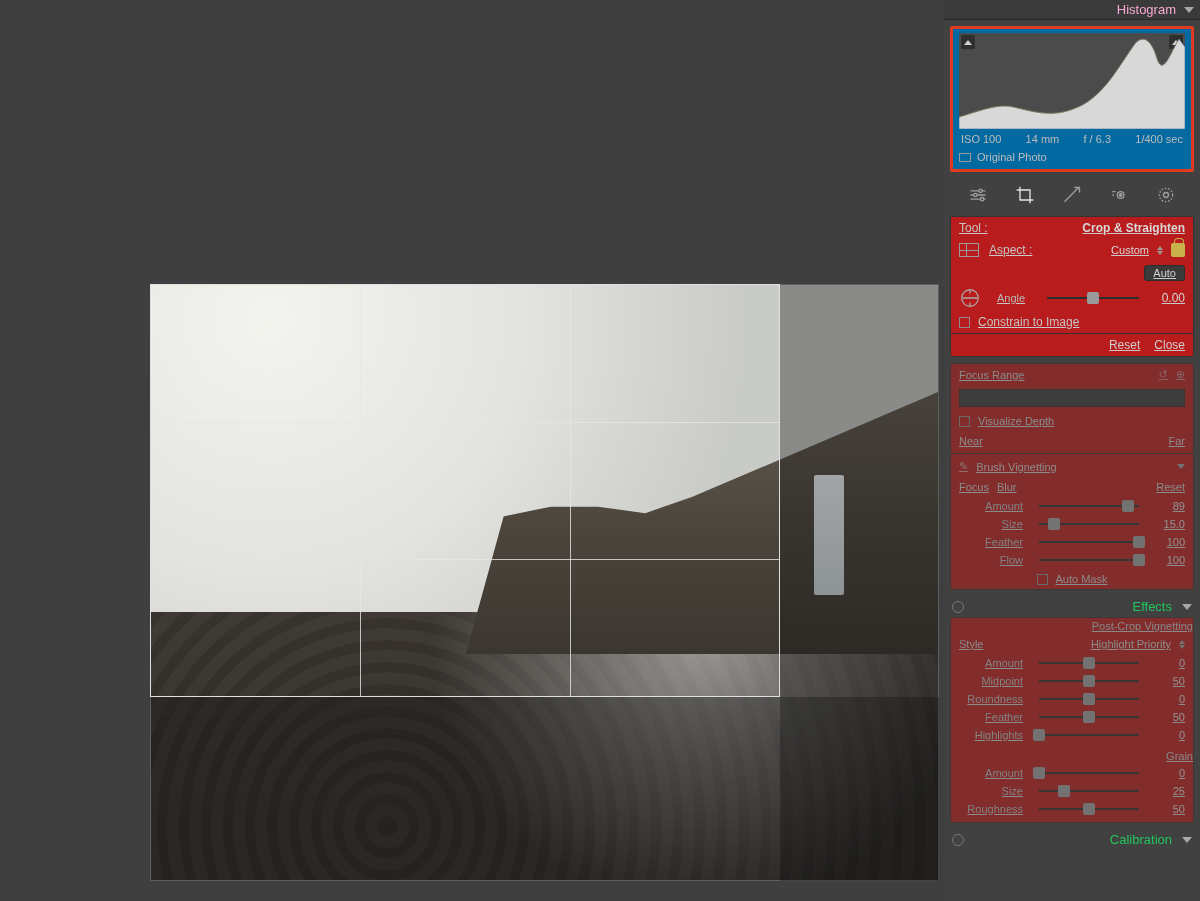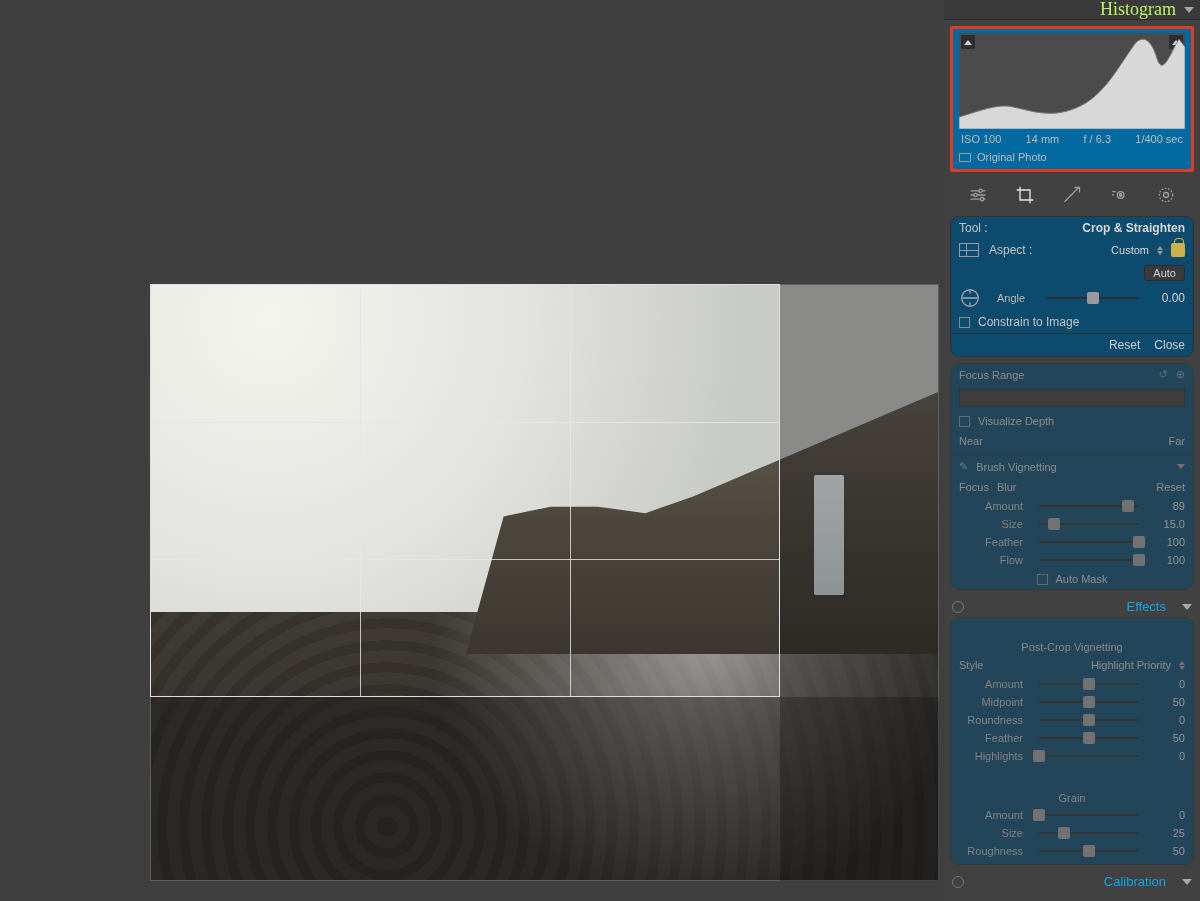--- a/index.html
+++ b/index.html
@@ -21,63 +21,63 @@
 .crop-box { position: absolute; left: 150px; top: 284px; width: 630px; height: 413px; border: 1px solid #e0e0e0; }
 .grid-v, .grid-h { position: absolute; background: rgba(230,230,230,.8); }
 .grid-v { top: 0; bottom: 0; width: 1px; }
 .grid-h { left: 0; right: 0; height: 1px; }
 .dim { position:absolute; background: rgba(20,20,20,.35); pointer-events:none; }
 .dim-right { top:284px; height:597px; }
 .dim-bottom { left:150px; }
 
 .right-panel { width: 256px; background: #414141; display: flex; flex-direction: column; }
 .panel-header { height: 20px; display:flex; align-items:center; justify-content:flex-end; padding: 0 6px; background:#3a3a3a; border-bottom:1px solid #2a2a2a; gap:8px; }
-.panel-header .title { color:#bef264; font-size:18px;font-family:Liberation Serif, serif; }
+.panel-header .title { color:#f9a8d4; font-size:13px; }
 .tri { width:0; height:0; border-left:5px solid transparent; border-right:5px solid transparent; border-top:6px solid #a8a8a8; }
 
 .histogram-wrap { margin: 6px; border: 3px solid #e13b1f; border-radius:2px; background:#0369a1; padding: 4px 6px 6px; }
 .histogram-box { position:relative; height: 96px; background:#4b4b4b; }
 .clip-indicator { position:absolute; top:2px; width:14px; height:14px; background:#2e2e2e; display:flex; align-items:center; justify-content:center; }
 .clip-indicator.left { left:2px; }
 .clip-indicator.right { right:2px; }
 .clip-indicator .up { width:0;height:0;border-left:4px solid transparent;border-right:4px solid transparent;border-bottom:5px solid #cfcfcf; }
 .histo-svg { position:absolute; left:0; right:0; bottom:0; height:100%; width:100%; }
 .exif-row { display:flex; justify-content:space-between; color:#bdbdbd; font-size:11px; padding: 4px 2px 2px; }
 .orig-row { display:flex; align-items:center; gap:6px; padding-top:4px; color:#bdbdbd; font-size:11px;}
 .orig-row .box { width:12px; height:9px; border:1px solid #9a9a9a; }
 
 .toolstrip { display:flex; justify-content:space-around; align-items:center; padding:6px 10px 10px; }
 .tool-icon { width:22px; height:22px; color:#9e9e9e; display:flex; align-items:center; justify-content:center; }
 .tool-icon.active { color:#e6e6e6; }
 .tool-icon svg { width:20px; height:20px; fill:none; stroke:currentColor; stroke-width:1.6; }
 
-.panel-section { margin: 0 6px 6px; background:#0c4a6e; border:1px solid #333; border-radius:9px; }
+.panel-section { margin: 0 6px 6px; background:#b91c1c; border:1px solid #333; border-radius:2px;text-decoration:underline; }
 .panel-section.dim-section { opacity:.55; }
 .row { display:flex; align-items:center; padding:4px 8px; gap:8px; }
 .row .label { flex:0 0 auto; color:#c4c4c4; }
 .row .spacer { flex:1 1 auto; }
 .row .value { color:#d8d8d8; }
 .small { font-size:11px; }
 .lock { width:14px;height:14px; background:#c9b24a; border-radius:2px; position:relative; }
 .lock::before { content:""; position:absolute; left:3px; top:-5px; width:8px; height:6px; border:1.5px solid #c9b24a; border-bottom:none; border-radius:4px 4px 0 0; }
 .btn { background:#3a3a3a; border:1px solid #2c2c2c; color:#d0d0d0; padding:1px 8px; border-radius:3px; font-size:11px; }
 .slider-row { display:flex; align-items:center; gap:16px; padding:2px 8px; }
 .slider-row .label { width:64px; text-align:right; color:#b8b8b8; }
 .slider-row .val { width:30px; text-align:right; color:#d4d4d4; }
 .slider { flex:1 1 auto; height:14px; position:relative; }
 .track { position:absolute; left:0; right:0; top:6px; height:2px; background:#2d2d2d; }
 .track.mid::before { content:""; position:absolute; left:50%; top:-3px; width:1px; height:8px; background:#2d2d2d; }
 .thumb { position:absolute; top:1px; width:12px; height:12px; background:#9a9a9a; border-radius:2px; transform:translateX(-50%); }
 .checkbox { width:11px;height:11px;border:1px solid #8a8a8a; display:inline-block; }
 .panel-section .footer { display:flex; justify-content:flex-end; padding:4px 8px; gap:14px; border-top:1px solid #333; }
 .panel-section .footer span { color:#cfcfcf; }
 
-.eff-header, .cal-header, .sect-label { display:flex; justify-content:flex-end; align-items:center; gap:16px; padding:3px 8px; color:#0ea5e9; font-size:13px; }
+.eff-header, .cal-header, .sect-label { display:flex; justify-content:flex-end; align-items:center; gap:10px; padding:3px 8px; color:#22c55e; font-size:13px; }
 .eye { width:12px; height:12px; border:1px solid #777; border-radius:6px; }
-.center-title { text-align:center; color:#c0c0c0; padding:2px 0;margin-top:21px; }
+.center-title { text-align:right; color:#c0c0c0; padding:2px 0; }
 .rows-group { padding-bottom:4px; }
 .angle-icon { width:22px; height:22px; display:inline-block; }
 .aspect-badge { width:20px;height:14px;border:1px solid #9a9a9a; position:relative; margin-right:2px; }
 .aspect-badge::before, .aspect-badge::after { content:""; position:absolute; background:#9a9a9a; }
 .aspect-badge::before { left:6px; top:0; bottom:0; width:1px; }
 .aspect-badge::after { left:0; right:0; top:6px; height:1px; }
 .caret { width:0;height:0;border-left:4px solid transparent;border-right:4px solid transparent;border-top:5px solid #9a9a9a; display:inline-block; vertical-align:middle; }
 .options-caret { display:inline-flex; flex-direction:column; gap:1px; }
 .options-caret span{ width:0;height:0;border-left:3px solid transparent;border-right:3px solid transparent;}
 .options-caret .up{border-bottom:4px solid #9a9a9a;}

